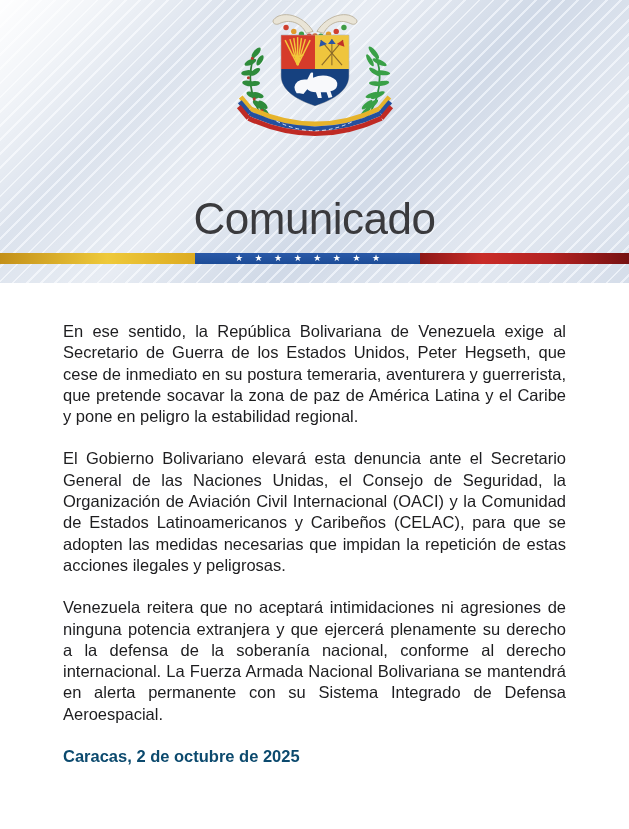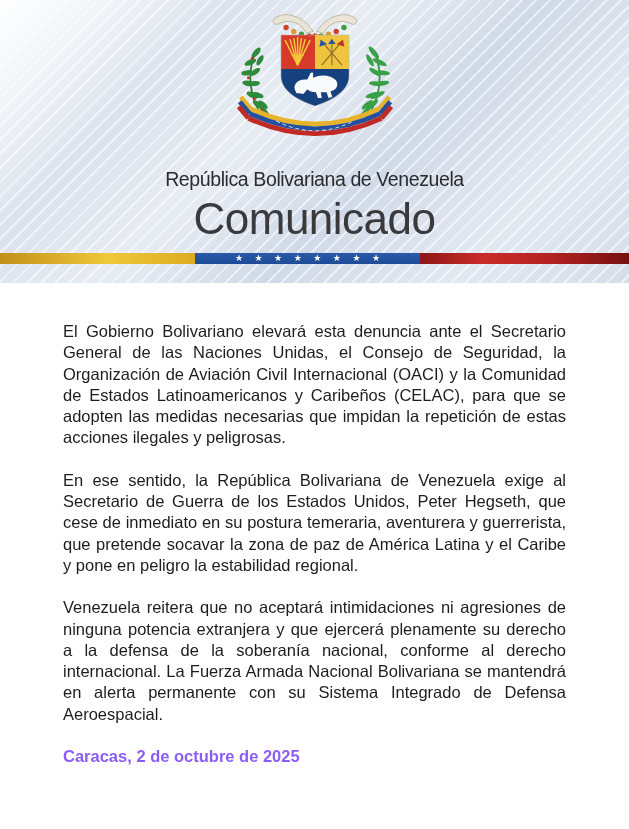--- a/index.html
+++ b/index.html
@@ -56,21 +56,21 @@
     flex:1;height:11px;
     background:linear-gradient(90deg,#8e1717 0%,#c92c28 30%,#b42222 62%,#761111 100%);
   }
   
   .doc-body{
     position:absolute;left:63px;top:321px;width:503px;
     font-size:16.5px;line-height:21.3px;color:#1d1d1f;
   }
   .doc-body p{margin:0 0 21px 0;text-align:justify;}
   .dateline{
-    margin:0;text-align:right;font-weight:bold;color:#8b5cf6;
+    margin:0;text-align:right;font-weight:bold;color:#0c4a6e;
   }
 </style>
 </head>
 <body>
 
 <div class="page">
 
   <div class="header">
 
     <svg class="emblem" width="164" height="150" viewBox="0 0 170 155" aria-hidden="true">
@@ -167,32 +167,31 @@
         <path d="M18,104 L8,92" stroke="#e6b32b" stroke-width="5"></path>
         <path d="M17,109 L7,97" stroke="#24509e" stroke-width="5"></path>
         <path d="M16,114 L6,102" stroke="#bf2a24" stroke-width="5"></path>
         <path d="M152,104 L162,92" stroke="#e6b32b" stroke-width="5"></path>
         <path d="M153,109 L163,97" stroke="#24509e" stroke-width="5"></path>
         <path d="M154,114 L164,102" stroke="#bf2a24" stroke-width="5"></path>
         <path d="M45,117 Q85,137 125,117" stroke="#ffffff" stroke-width="1" stroke-dasharray="4 3" opacity="0.85"></path>
       </g>
     </svg>
 
-    <div class="country">República Bolivariana de Venezuela</div>
     <div class="title-main">Comunicado</div>
 
     <div class="flag-band">
       <div class="seg-yellow"></div>
       <div class="seg-blue">
         <span class="stars">★ ★ ★ ★ ★ ★ ★ ★</span>
       </div>
       <div class="seg-red"></div>
     </div>
   </div>
 
   <div class="doc-body">
+    <p>En ese sentido, la República Bolivariana de Venezuela exige al Secretario de Guerra de los Estados Unidos, Peter Hegseth, que cese de inmediato en su postura temeraria, aventurera y guerrerista, que pretende socavar la zona de paz de América Latina y el Caribe y pone en peligro la estabilidad regional.</p>
     <p>El Gobierno Bolivariano elevará esta denuncia ante el Secretario General de las Naciones Unidas, el Consejo de Seguridad, la Organización de Aviación Civil Internacional (OACI) y la Comunidad de Estados Latinoamericanos y Caribeños (CELAC), para que se adopten las medidas necesarias que impidan la repetición de estas acciones ilegales y peligrosas.</p>
-    <p>En ese sentido, la República Bolivariana de Venezuela exige al Secretario de Guerra de los Estados Unidos, Peter Hegseth, que cese de inmediato en su postura temeraria, aventurera y guerrerista, que pretende socavar la zona de paz de América Latina y el Caribe y pone en peligro la estabilidad regional.</p>
     <p>Venezuela reitera que no aceptará intimidaciones ni agresiones de ninguna potencia extranjera y que ejercerá plenamente su derecho a la defensa de la soberanía nacional, conforme al derecho internacional. La Fuerza Armada Nacional Bolivariana se mantendrá en alerta permanente con su Sistema Integrado de Defensa Aeroespacial.</p>
     <p class="dateline">Caracas, 2 de octubre de 2025</p>
   </div>
 
 </div>
 
 </body></html>

